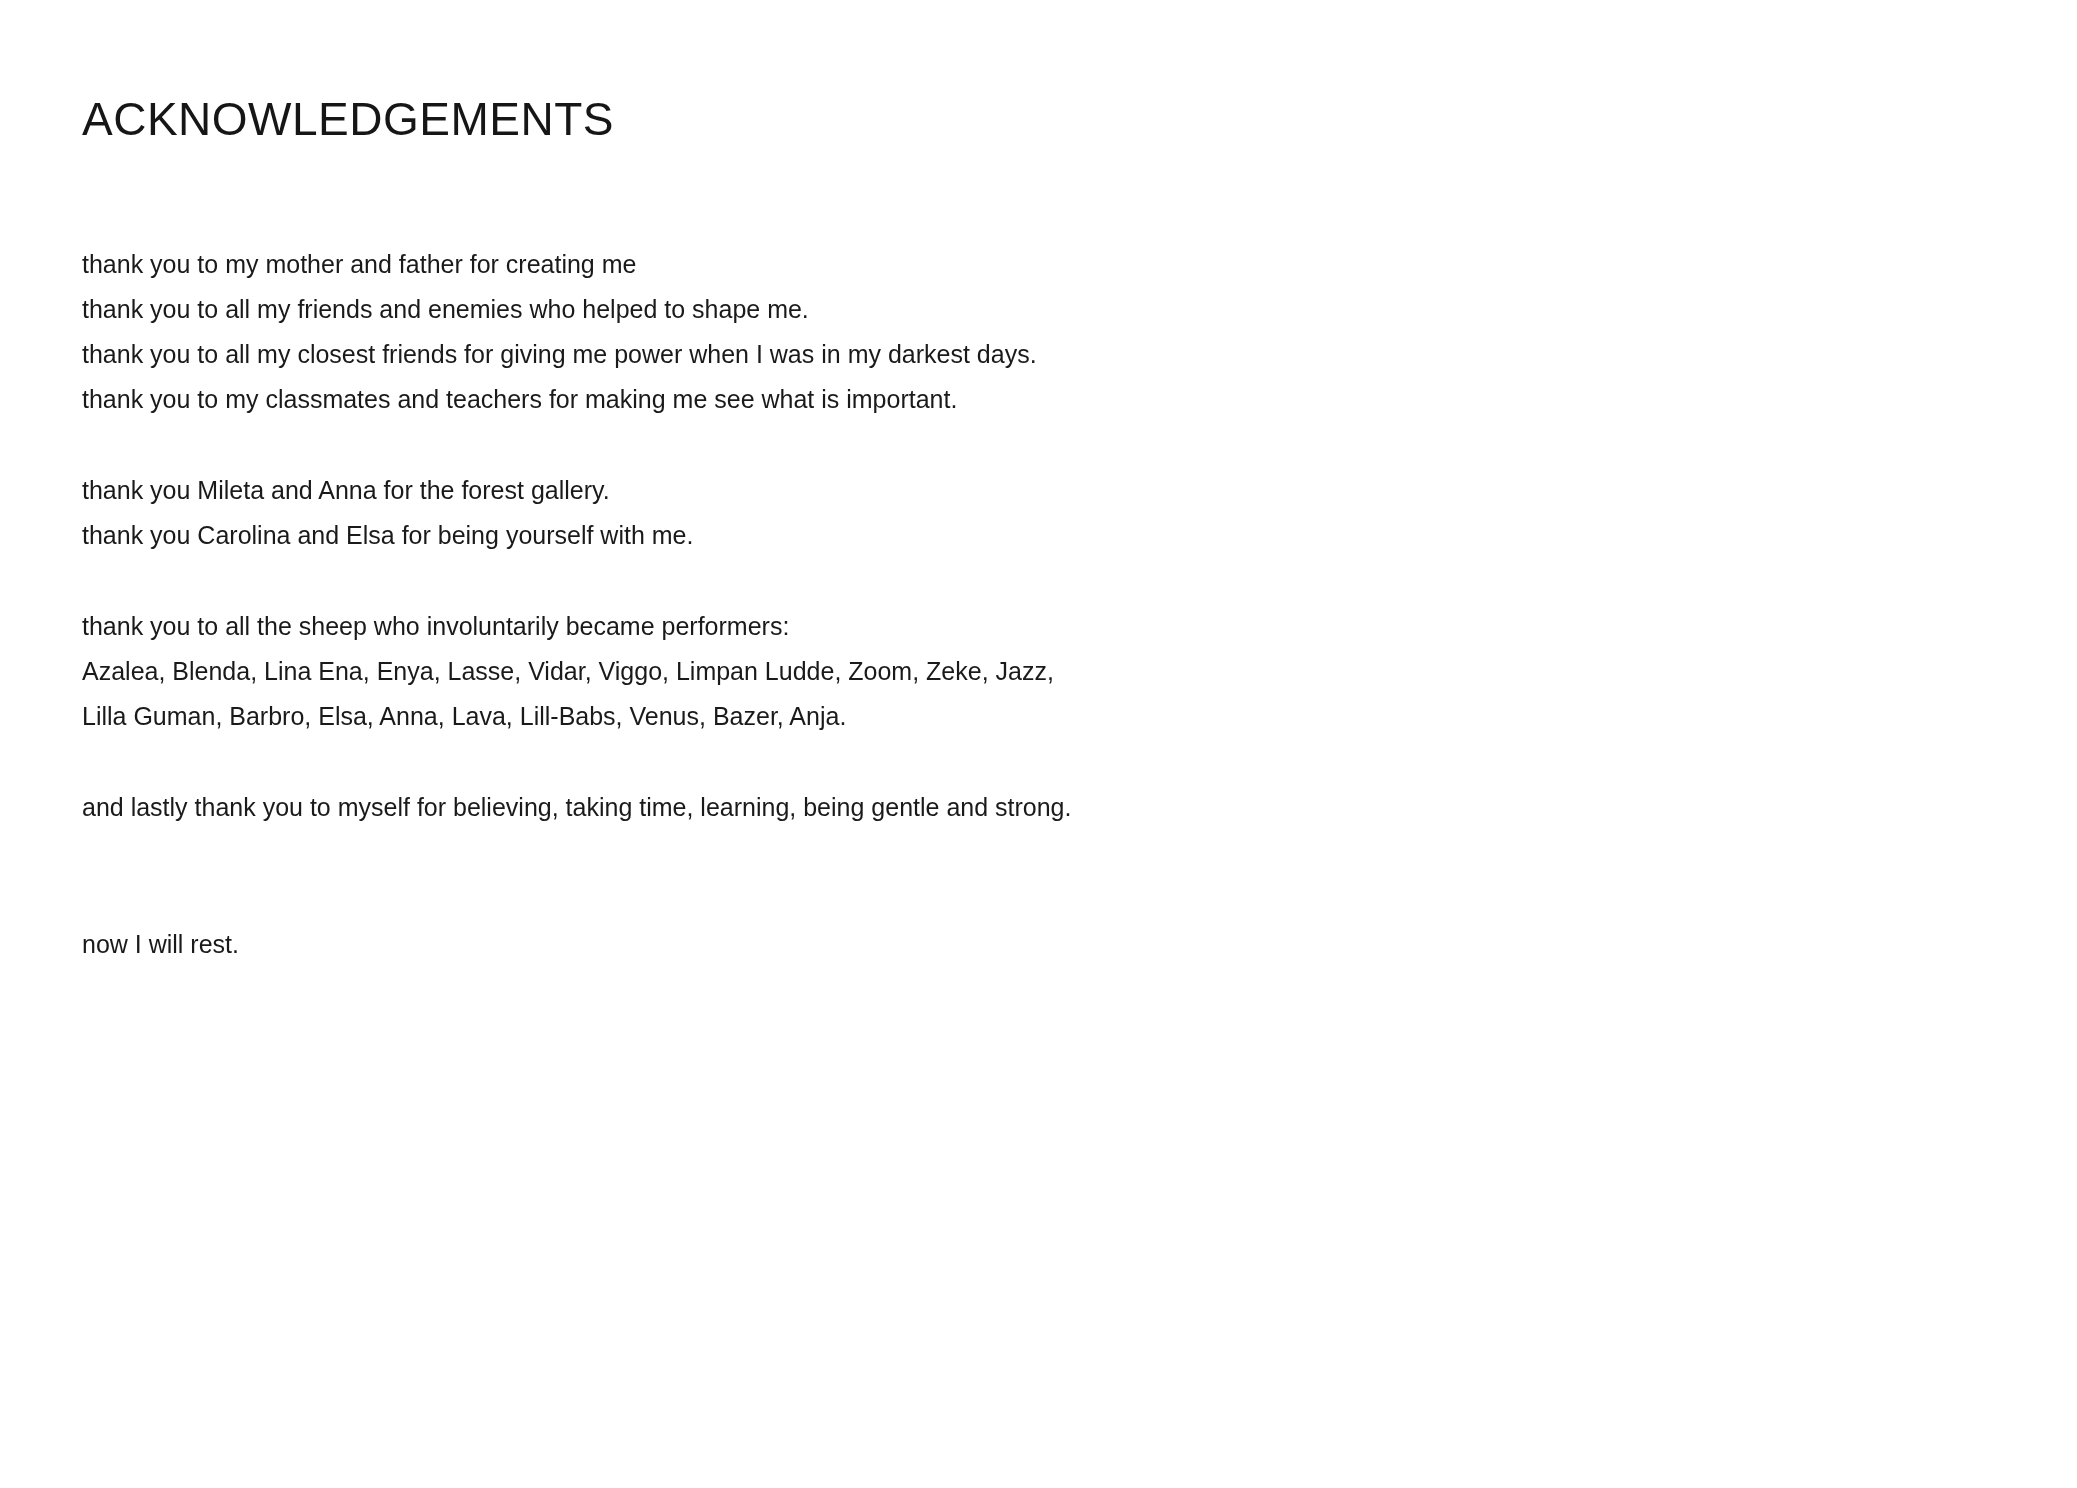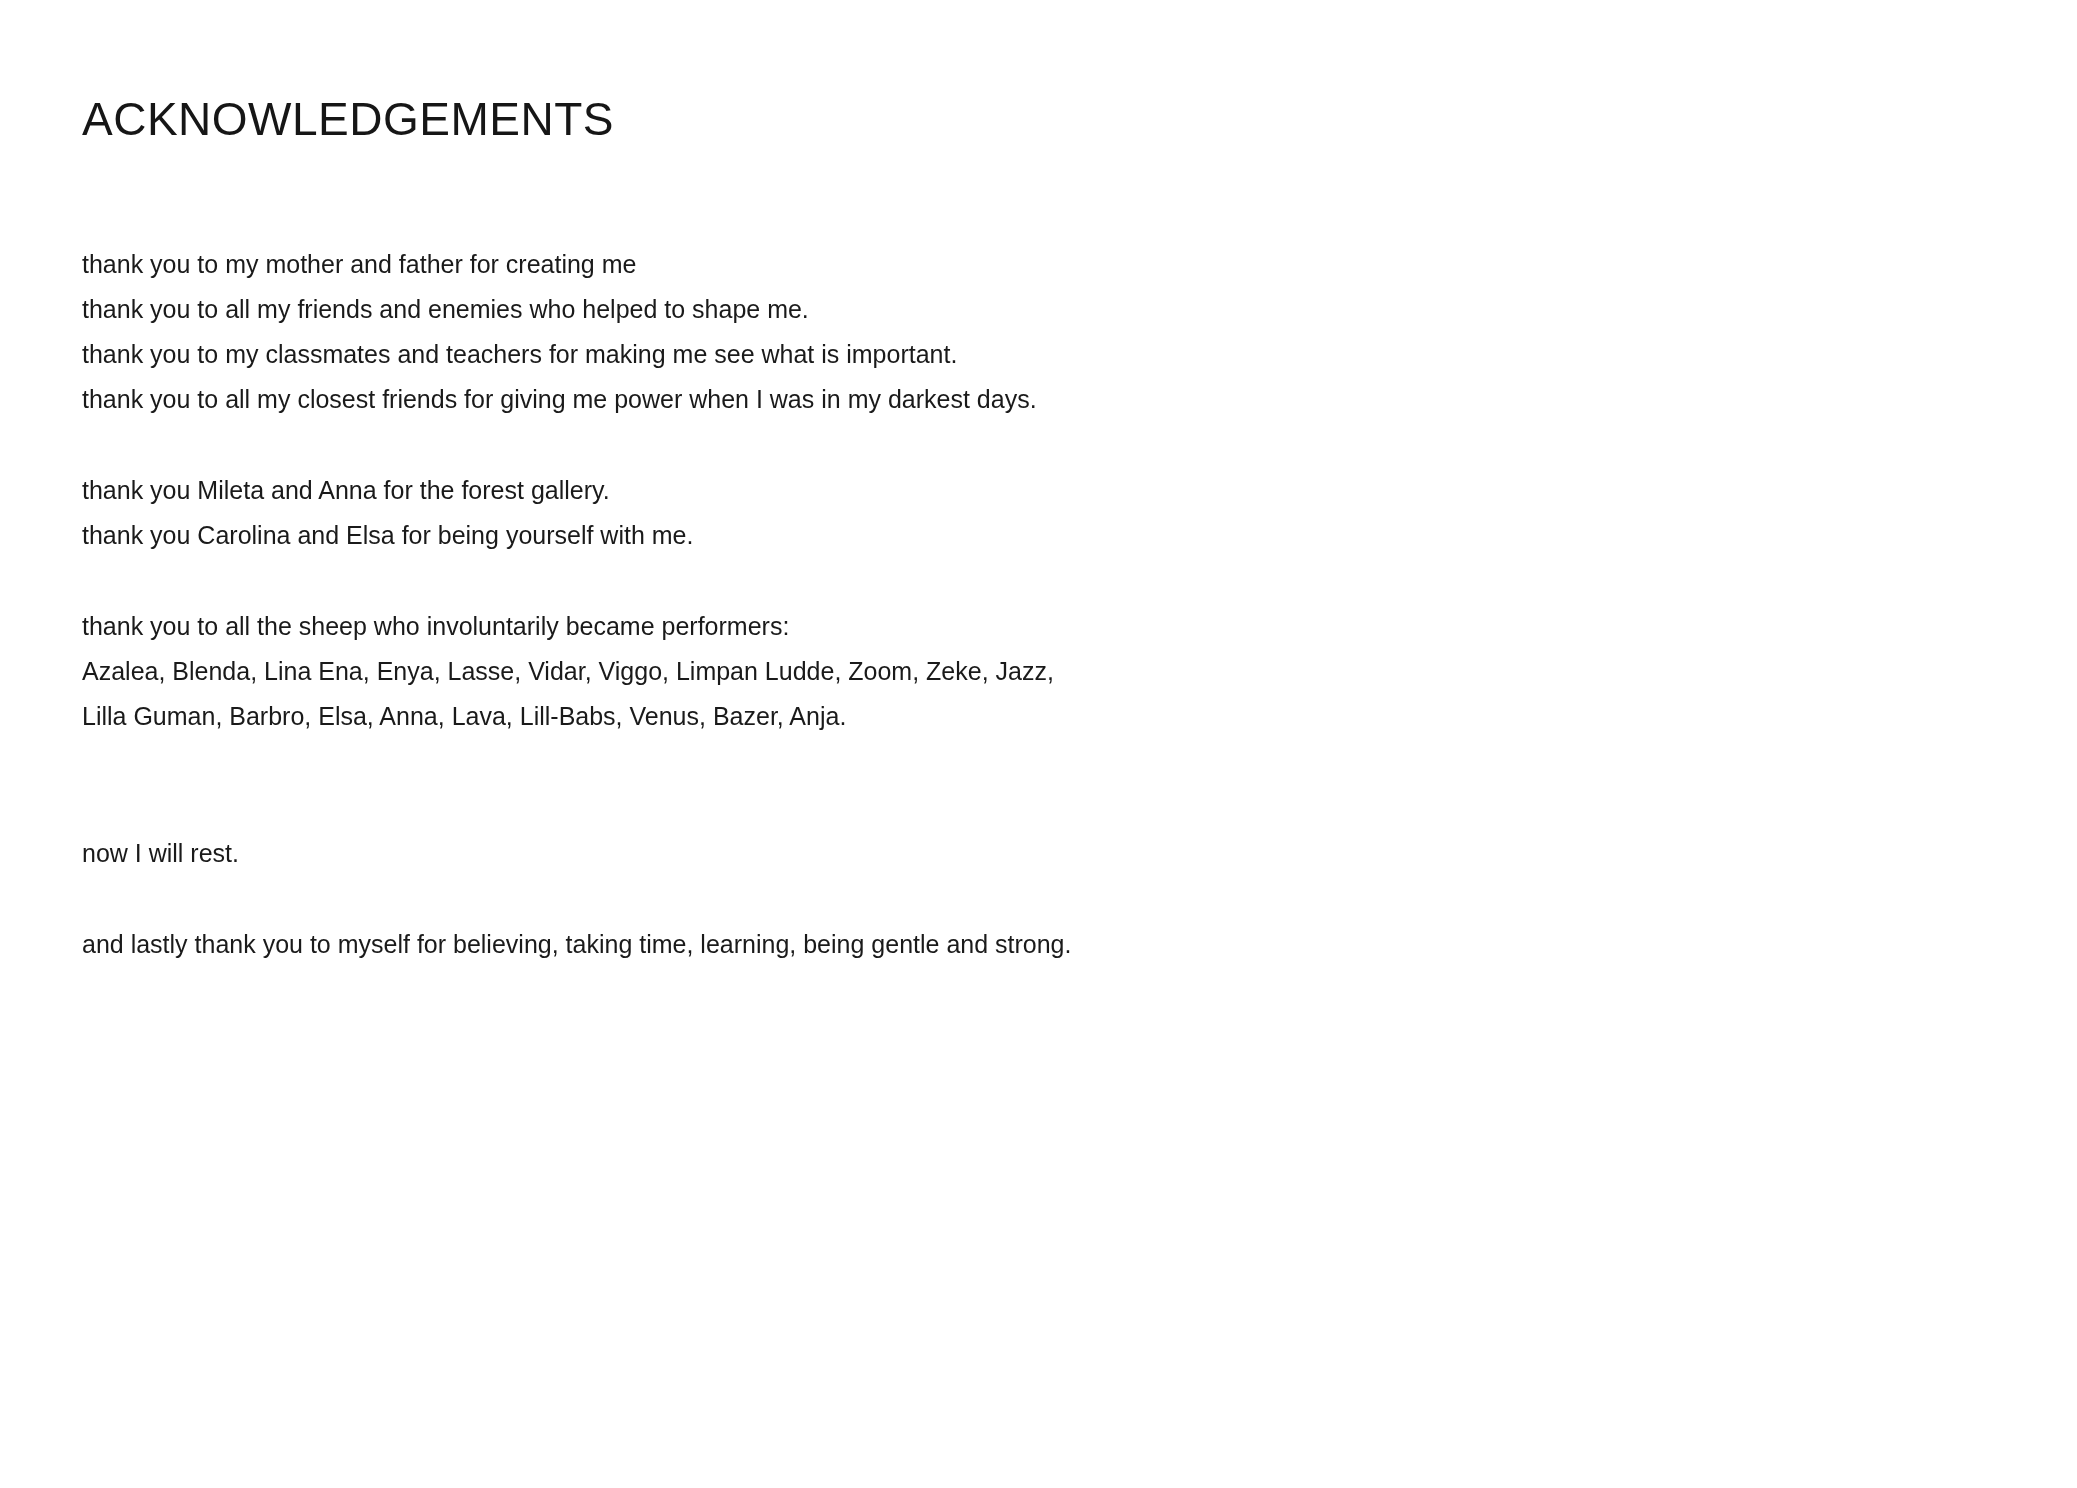--- a/index.html
+++ b/index.html
@@ -44,37 +44,37 @@
 </head>
 <body>
 
 <div class="page">
 
   <h1 class="doc-title">ACKNOWLEDGEMENTS</h1>
 
   <div class="para">
     <p class="line">thank you to my mother and father for creating me</p>
     <p class="line">thank you to all my friends and enemies who helped to shape me.</p>
+    <p class="line">thank you to all my closest friends for giving me power when I was in my darkest days.</p>
     <p class="line">thank you to my classmates and teachers for making me see what is important.</p>
-    <p class="line">thank you to all my closest friends for giving me power when I was in my darkest days.</p>
   </div>
 
   <div class="para">
     <p class="line">thank you Mileta and Anna for the forest gallery.</p>
     <p class="line">thank you Carolina and Elsa for being yourself with me.</p>
   </div>
 
   <div class="para">
     <p class="line">thank you to all the sheep who involuntarily became performers:</p>
     <p class="line">Azalea, Blenda, Lina Ena, Enya, Lasse, Vidar, Viggo, Limpan Ludde, Zoom, Zeke, Jazz,</p>
     <p class="line">Lilla Guman, Barbro, Elsa, Anna, Lava, Lill-Babs, Venus, Bazer, Anja.</p>
   </div>
 
 
+  <div class="para">
+    <p class="line">and lastly thank you to myself for believing, taking time, learning, being gentle and strong.</p>
+  </div>
+
   <div class="para extra-gap">
     <p class="line">now I will rest.</p>
-  </div>
-
-  <div class="para">
-    <p class="line">and lastly thank you to myself for believing, taking time, learning, being gentle and strong.</p>
   </div>
 
 </div>
 
 </body></html>

